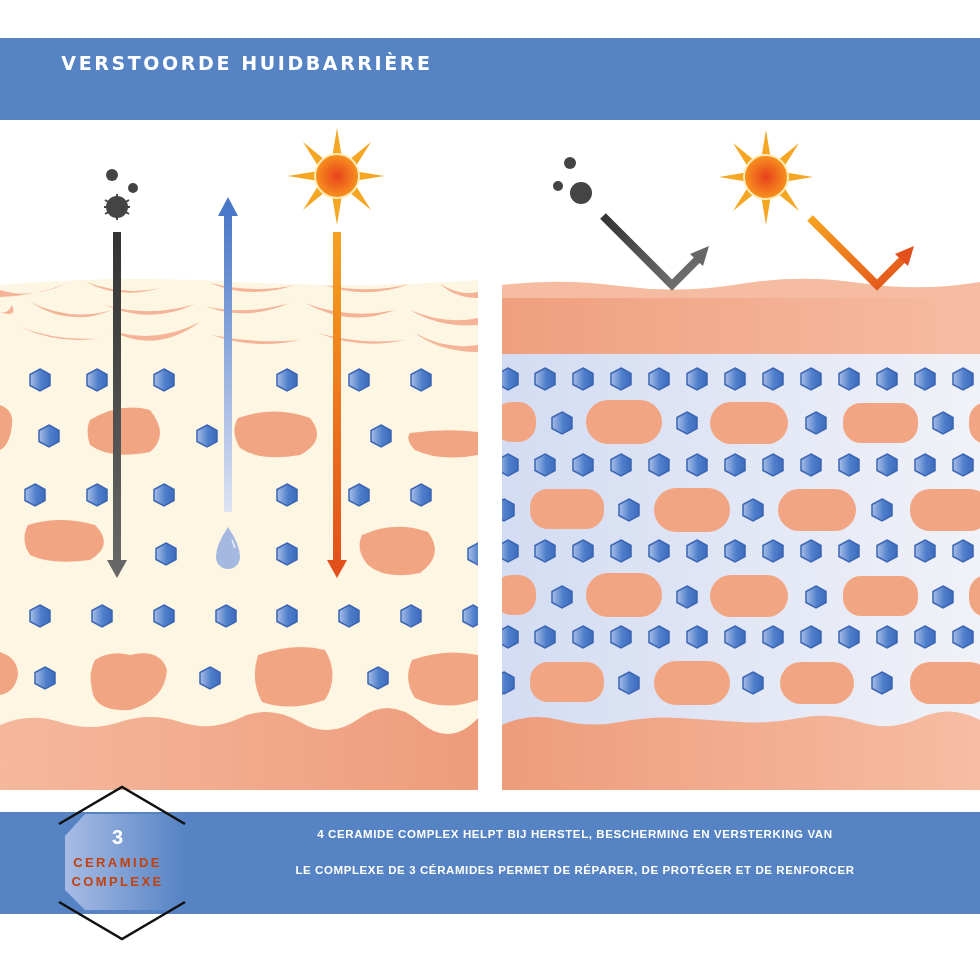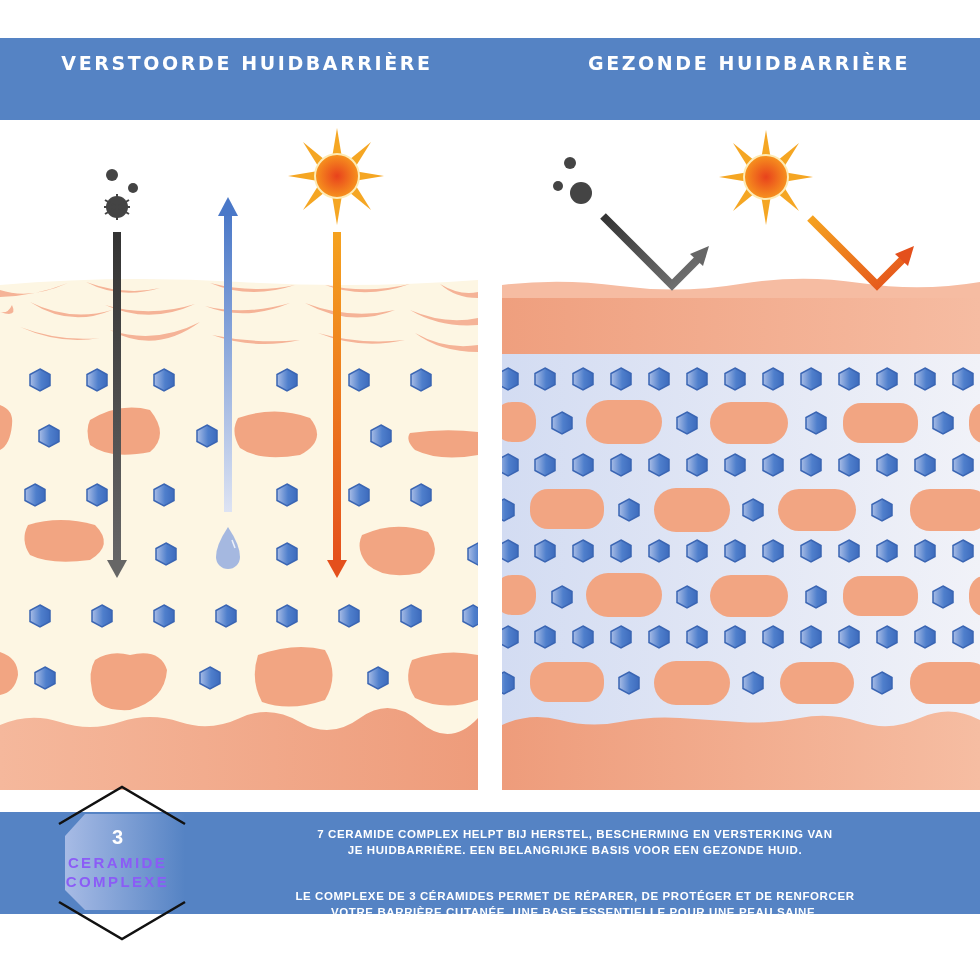--- a/index.html
+++ b/index.html
@@ -9,36 +9,35 @@
   .header-title span { display:block; white-space:nowrap;padding-left:16px; }
   #title-left { left:0; width:478px; }
   #title-right { left:502px; width:478px; }
   .panel { position:absolute; top:120px; height:670px; }
   #panel-left { left:0; width:478px; }
   #panel-right { left:502px; width:478px; }
   .panel svg { display:block; }
   .footer-band { position:absolute; left:0; top:812px; width:980px; height:102px; background:#5583c4; }
   .footer-text { position:absolute; left:225px; width:700px; color:#ffffff; font-weight:bold; font-size:11.5px; letter-spacing:0.6px; line-height:16px; text-align:center; font-family:"Liberation Sans", sans-serif; }
   #footer-nl { top:826px; }
-  #footer-fr { top:888px; }
+  #footer-fr { top:862px; }
   .footer-text span { display:block; white-space:nowrap; }
   .badge { position:absolute; left:55px; top:784px; width:135px; height:158px; }
   .badge-num { position:absolute; left:55px; top:826px; width:125px; text-align:center; color:#ffffff; font-weight:bold; font-size:20px; font-family:"Liberation Sans", sans-serif; }
-  .badge-label { position:absolute; left:55px; top:853px; width:125px; text-align:center; color:#8b5cf6; font-weight:bold; font-size:15px; letter-spacing:2.4px; line-height:19px; font-family:"Liberation Sans", sans-serif; }
+  .badge-label { position:absolute; left:55px; top:853px; width:125px; text-align:center; color:#c2410c; font-weight:bold; font-size:13px; letter-spacing:2.4px; line-height:19px; font-family:"Liberation Sans", sans-serif; }
   .badge-label span { display:block; }
 </style>
 </head>
 <body>
 
 <div class="header-band"></div>
 <div class="header-title" id="title-left">
   <span>VERSTOORDE HUIDBARRIÈRE</span>
 </div>
 <div class="header-title" id="title-right">
-  <span>GEZONDE HUIDBARRIÈRE</span>
 </div>
 
 <div class="panel" id="panel-left">
 <svg width="478" height="670" viewBox="0 120 478 670" xmlns="http://www.w3.org/2000/svg">
   <defs>
     <linearGradient id="hexg" x1="0" y1="0" x2="1" y2="0">
       <stop offset="0" stop-color="#a9bde6"></stop>
           <stop offset="0.55" stop-color="#4f7fcc"></stop>
           <stop offset="1" stop-color="#3d6bbd"></stop>
     </linearGradient>
@@ -330,19 +329,17 @@
   <polyline points="4,40 67,3 130,40" fill="none" stroke="#111" stroke-width="2.5"></polyline>
   <polyline points="4,118 67,155 130,118" fill="none" stroke="#111" stroke-width="2.5"></polyline>
 </svg>
 <div class="badge-num">3</div>
 <div class="badge-label">
   <span>CERAMIDE</span>
   <span>COMPLEXE</span>
 </div>
 
 <div class="footer-text" id="footer-nl">
-  <span>7 CERAMIDE COMPLEX HELPT BIJ HERSTEL, BESCHERMING EN VERSTERKING VAN</span>
-  <span>JE HUIDBARRIÈRE. EEN BELANGRIJKE  BASIS VOOR EEN GEZONDE HUID.</span>
+  <span>4 CERAMIDE COMPLEX HELPT BIJ HERSTEL, BESCHERMING EN VERSTERKING VAN</span>
 </div>
 <div class="footer-text" id="footer-fr">
   <span>LE COMPLEXE DE 3 CÉRAMIDES PERMET DE RÉPARER, DE PROTÉGER ET DE RENFORCER</span>
-  <span>VOTRE BARRIÈRE CUTANÉE. UNE BASE ESSENTIELLE POUR UNE PEAU SAINE.</span>
 </div>
 
 </body></html>

